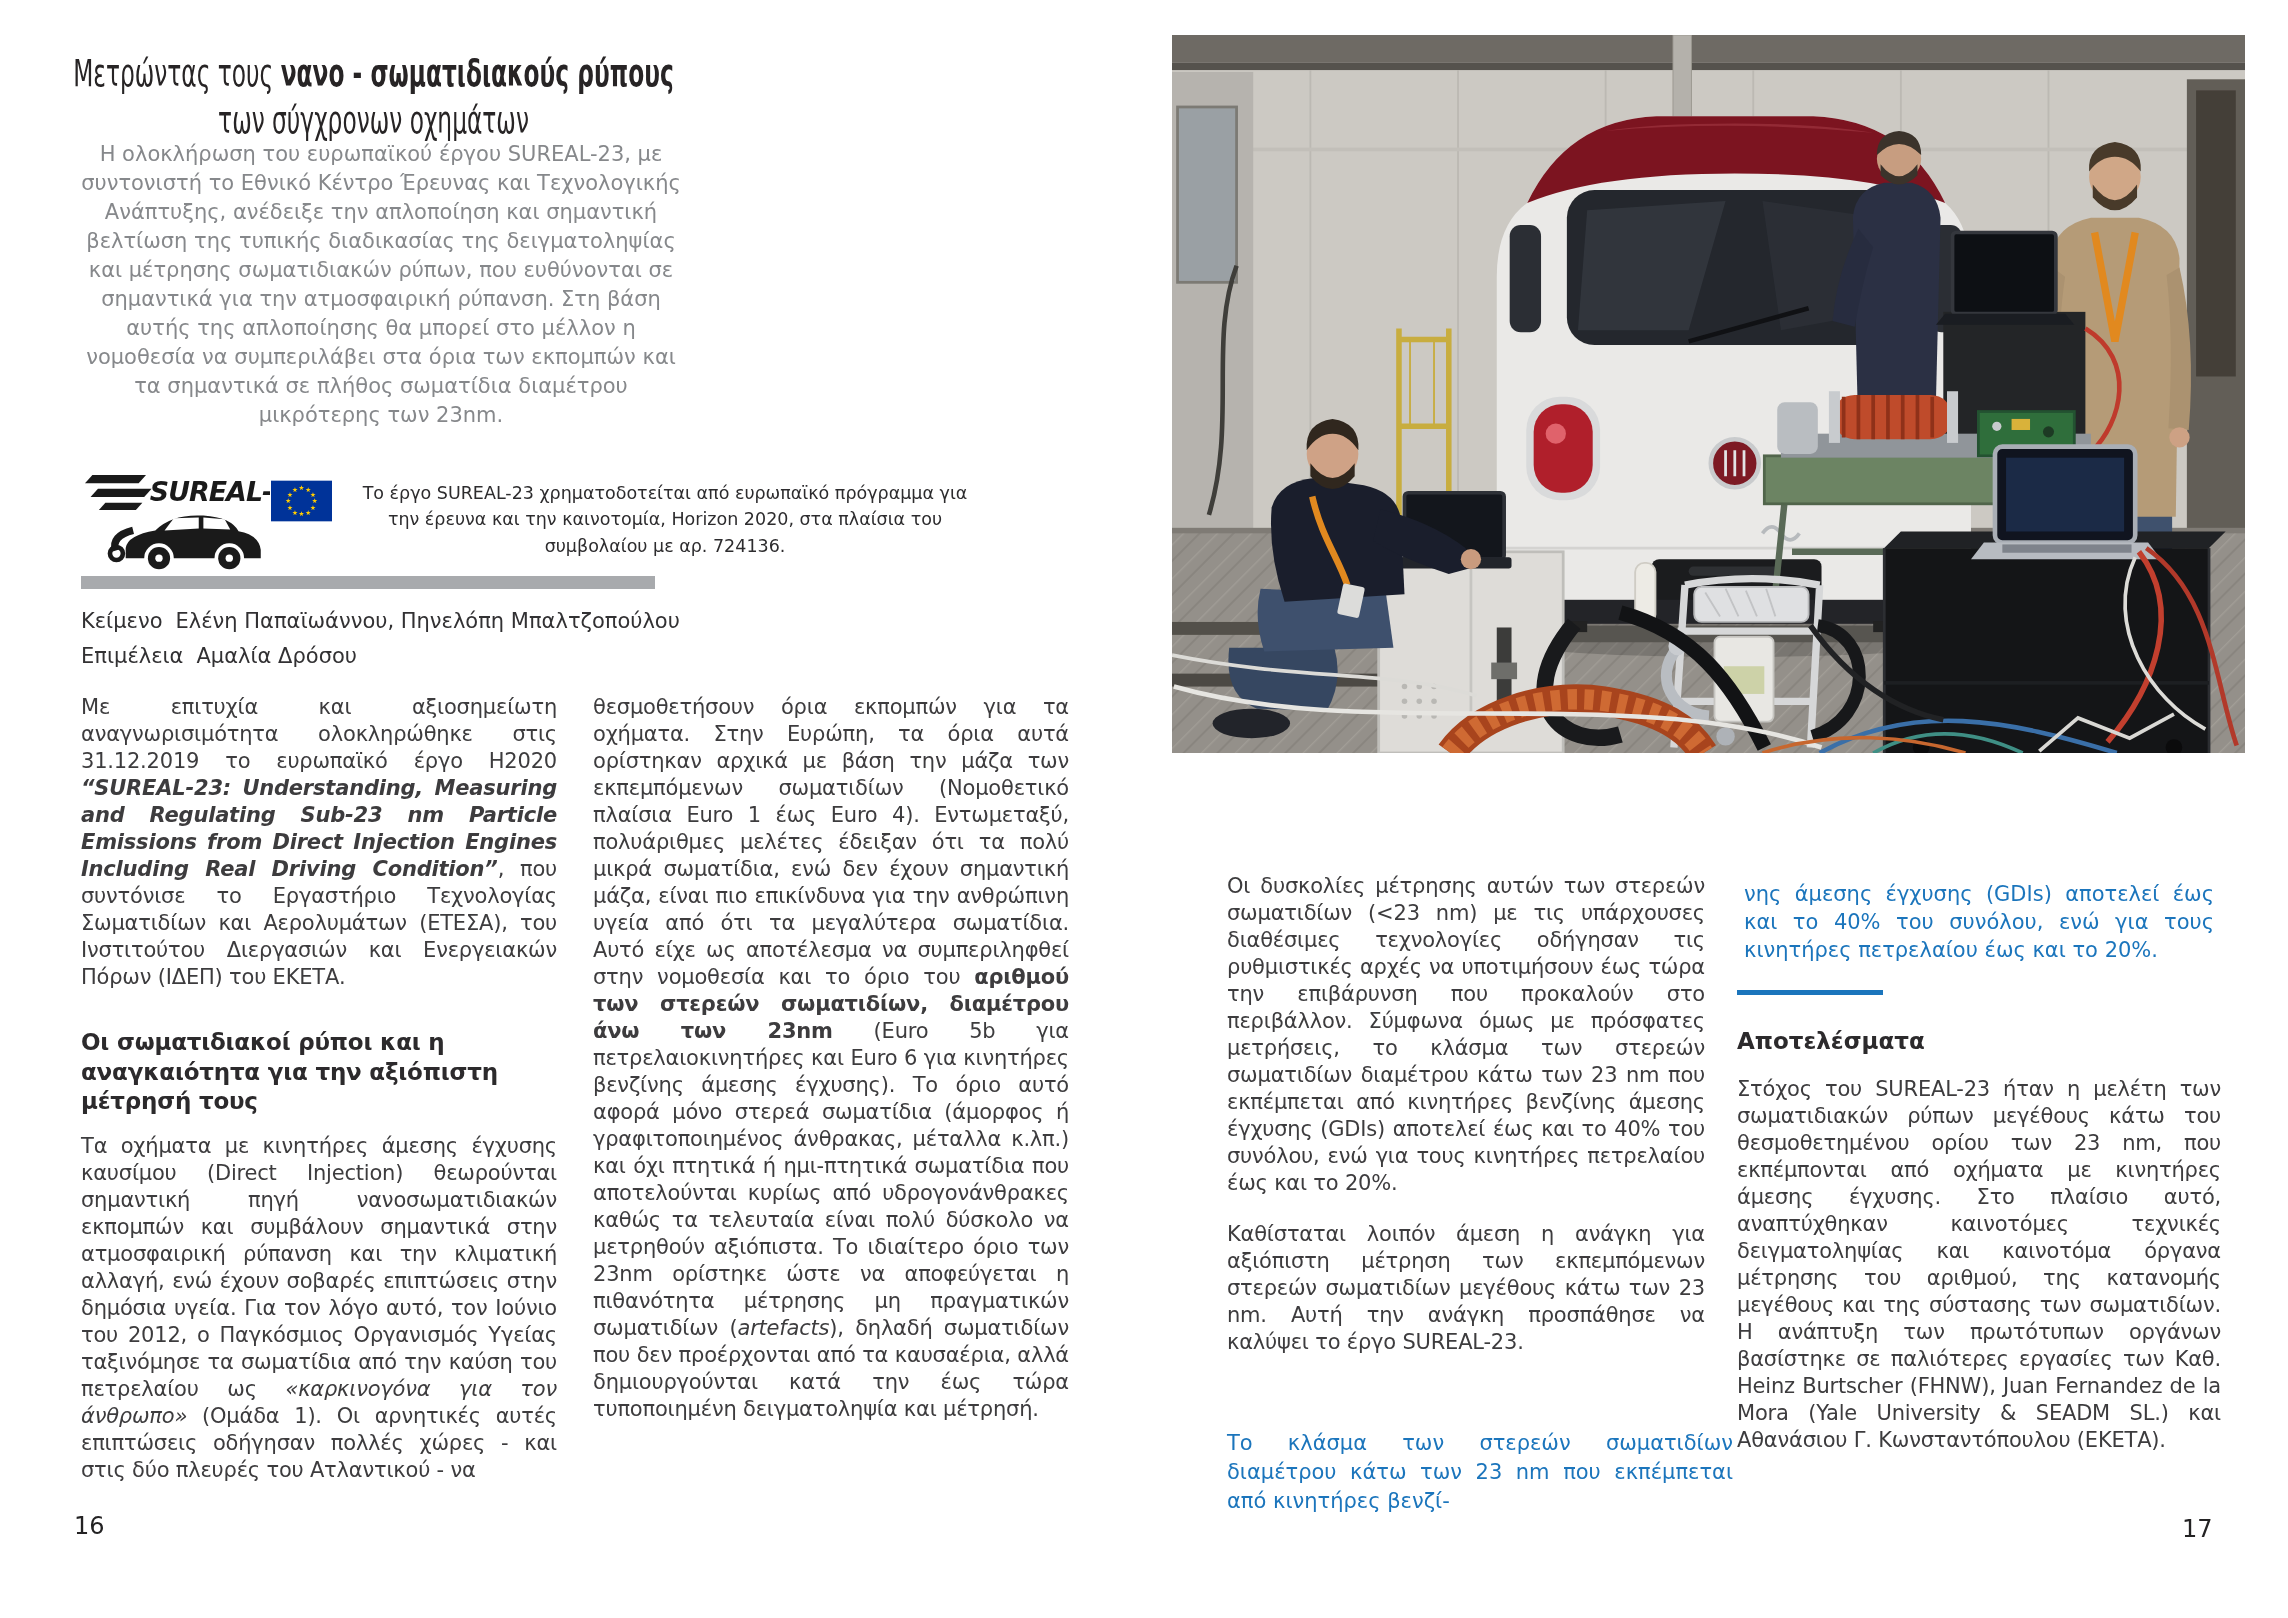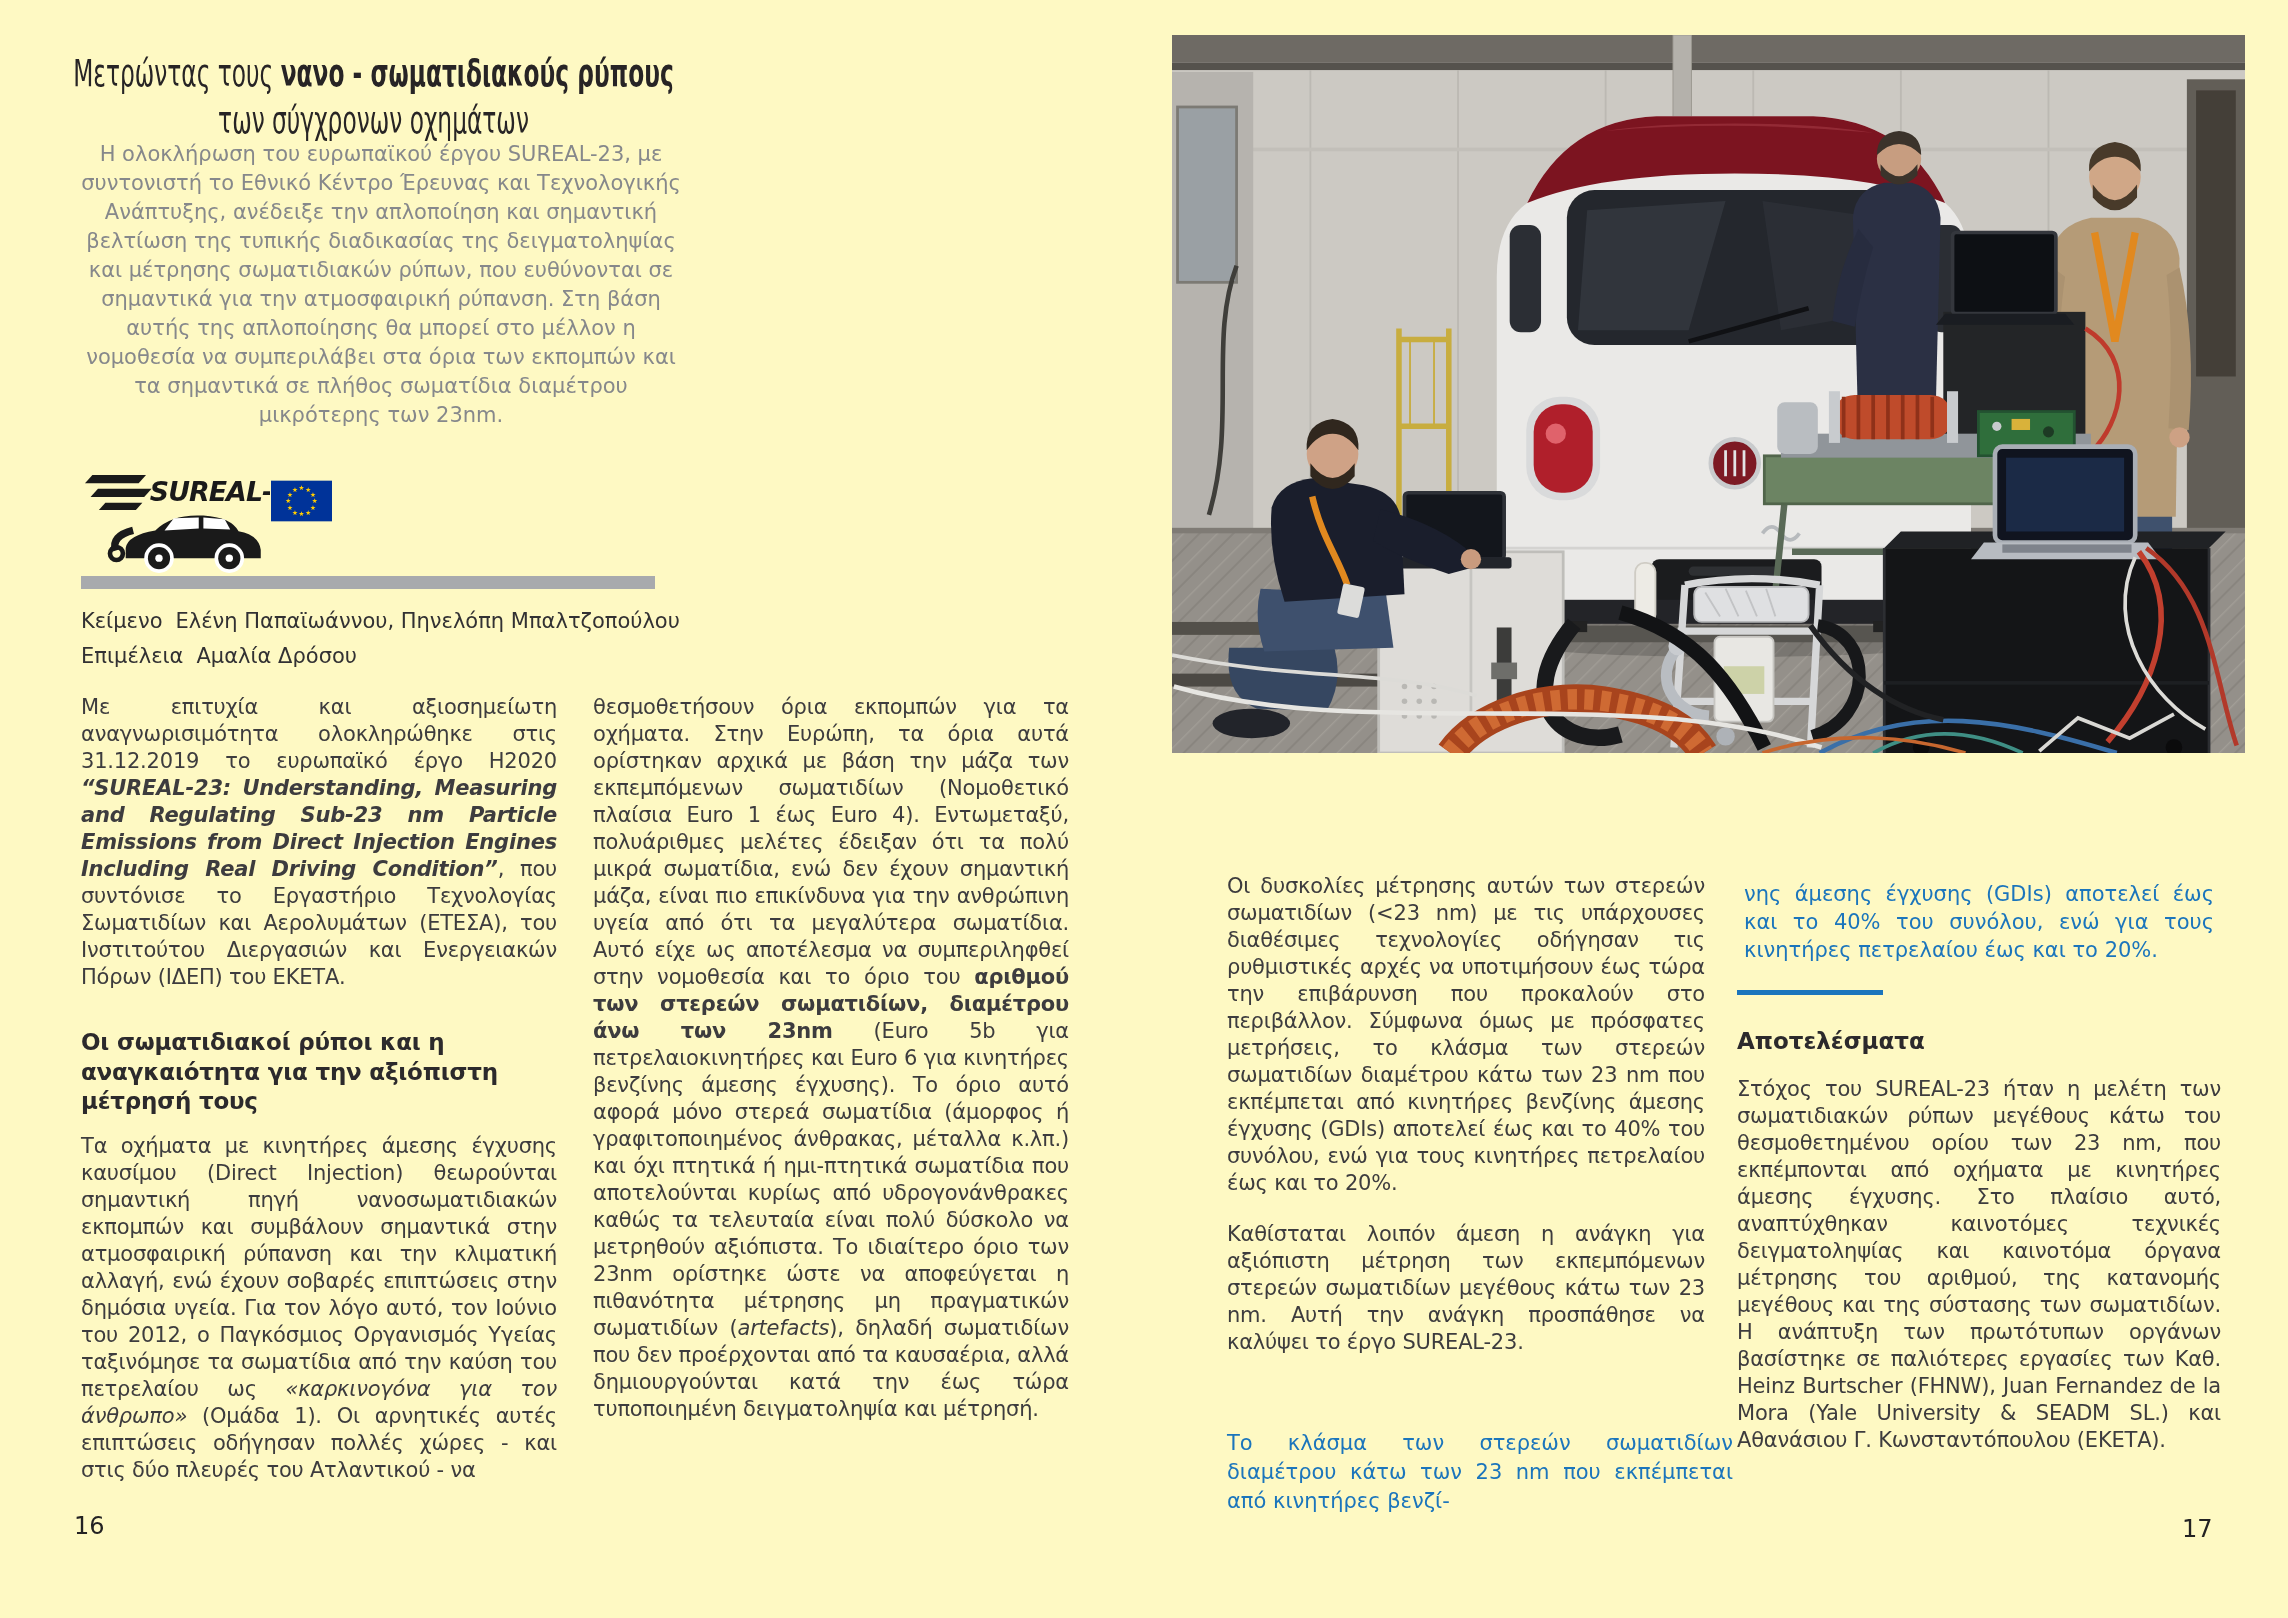--- a/index.html
+++ b/index.html
@@ -1,17 +1,17 @@
 <!DOCTYPE html>
 <html lang="el" style="font-size:14.8px"><head>
 <meta charset="utf-8">
 <style>
   html,body{margin:0;padding:0;background:#e9e9e9;}
   .spread{
-    position:relative; width:2289px; height:1619px; background:#fef9c3;
+    position:relative; width:2289px; height:1619px; background:#ffffff;
     font-family:"DejaVu Sans","Liberation Sans",sans-serif; color:#3d3c3e; overflow:hidden;
   }
   .abs{position:absolute;}
   
   .title-outer{left:-134px; top:50px; width:1015px; transform:scaleX(0.63); transform-origin:50% 0;
     font-size:37px; line-height:1.28; text-align:center; color:#272425; letter-spacing:0;}
   .title-outer .b{font-weight:700;}
   .lead{left:81px; top:140px; width:600px; font-size:21px; line-height:29px; text-align:center; color:#86888b;}
   .logo-box{left:85px; top:460px; width:185px; height:113px;}
   .eu-flag{left:271px; top:480px; width:61px; height:42px;}
@@ -85,20 +85,21 @@
         <text x="30" y="35.2">★</text>
           <text x="23.5" y="33.5">★</text>
           <text x="18.7" y="28.7">★</text>
         <text x="17" y="22.2">★</text>
           <text x="18.7" y="15.7">★</text>
           <text x="23.5" y="10.9">★</text>
       </g>
     </svg>
   </div>
 
+  <div class="abs funding">Το έργο SUREAL-23 χρηματοδοτείται από ευρωπαϊκό πρόγραμμα για την έρευνα και την καινοτομία, Horizon 2020, στα πλαίσια του συμβολαίου με αρ. 724136.</div>
 
   <div class="abs graybar"></div>
 
   <div class="abs credits">
     <div>
       <span class="lbl">Κείμενο</span><span>Ελένη Παπαϊωάννου, Πηνελόπη Μπαλτζοπούλου</span>
     </div>
     <div>
       <span class="lbl">Επιμέλεια</span><span>Αμαλία Δρόσου</span>
     </div>

